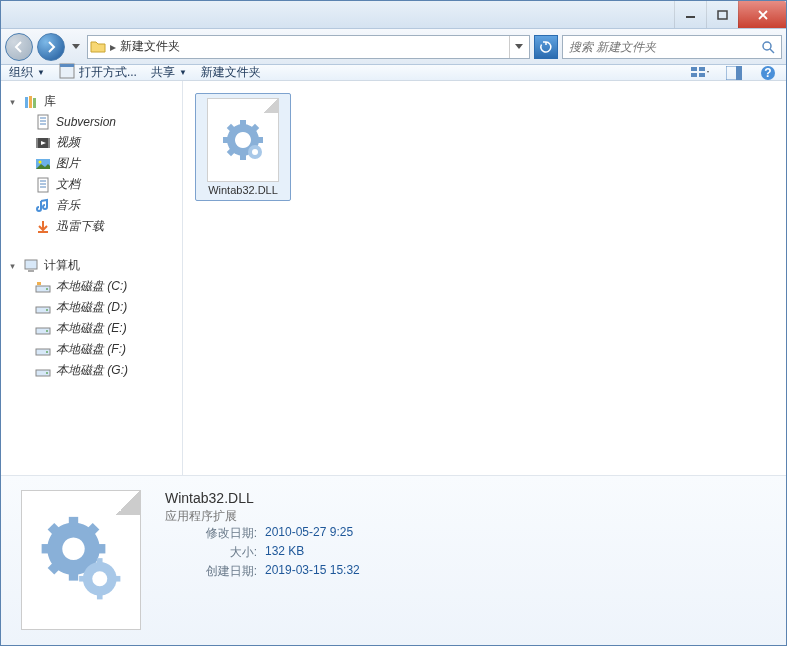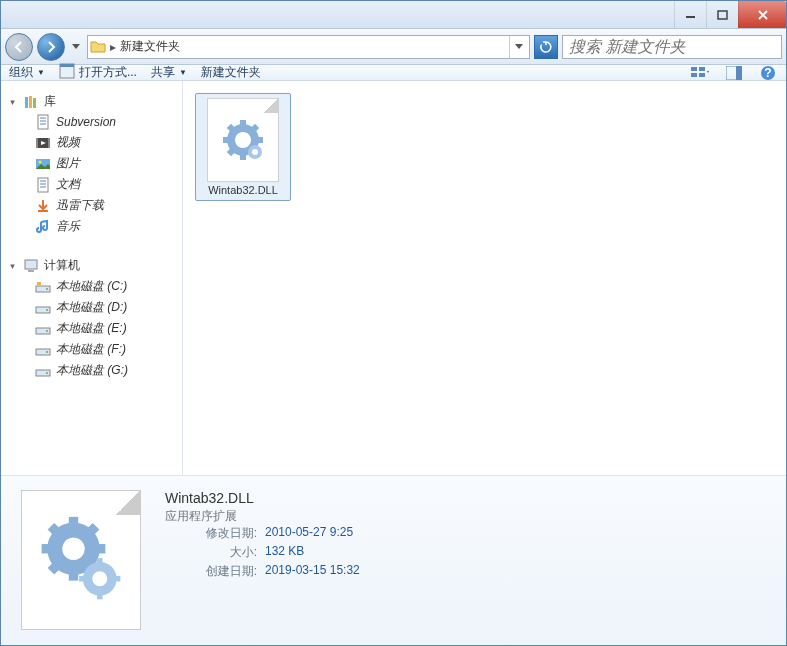--- a/index.html
+++ b/index.html
@@ -18,21 +18,21 @@
     .nav-btn.disabled { background: radial-gradient(circle at 30% 30%, #d0d8e0, #a0b0c0); }
     .nav-btn svg { width: 14px; height: 14px; fill: #fff; }
     .hist-drop { width: 14px; height: 18px; display: flex; align-items: center; justify-content: center; cursor: pointer; }
     .addr-bar { flex: 1; height: 24px; background: #fff; border: 1px solid #a0b0c0; display: flex; align-items: center; padding: 0 2px; gap: 4px; }
     .addr-bar .folder-ico { width: 16px; height: 16px; }
     .addr-sep { color: #555; }
     .addr-text { color: #333; }
     .addr-drop { width: 18px; height: 22px; border-left: 1px solid #ccc; display: flex; align-items: center; justify-content: center; cursor: pointer; }
     .refresh-btn { width: 24px; height: 24px; background: linear-gradient(to bottom, #5fa2e0, #2b6cb0); border: 1px solid #2b6cb0; display: flex; align-items: center; justify-content: center; cursor: pointer; }
     .search-box { width: 220px; height: 24px; background: #fff; border: 1px solid #a0b0c0; display: flex; align-items: center; padding: 0 6px; }
-    .search-box input { border: none; outline: none; flex: 1; color: #888; font-style: italic; font-size: 16px; }
+    .search-box input { border: none; outline: none; flex: 1; color: #888; font-style: italic; font-size: 12px; }
     .search-ico { width: 14px; height: 14px; }
     
     .toolbar { height: 16px; background: linear-gradient(to bottom, #f8fbfe, #e8f1fa); display: flex; align-items: center; padding: 0 8px; gap: 14px; border-bottom: 1px solid #d0dae5; color: #1e395b; }
     .tb-item { display: flex; align-items: center; gap: 4px; cursor: pointer; }
     .tb-item .caret { font-size: 8px; }
     .tb-spacer { flex: 1; }
     .tb-icon { width: 20px; height: 20px; display: flex; align-items: center; justify-content: center; cursor: pointer; }
     
     .body-area { flex: 1; display: flex; overflow: hidden; }
     .sidebar { width: 182px; border-right: 1px solid #e0e6ed; padding: 10px 0; overflow-y: auto; }
@@ -242,34 +242,34 @@
                   <line x1="5" y1="4" x2="11" y2="4" stroke="#5a8ac0"></line>
                   <line x1="5" y1="7" x2="11" y2="7" stroke="#5a8ac0"></line>
                   <line x1="5" y1="10" x2="11" y2="10" stroke="#5a8ac0"></line>
                 </svg>
               </span>
               <span>文档</span>
             </div>
             <div class="tree-item sub">
               <span class="tree-ico">
                 <svg viewBox="0 0 16 16">
+                  <path d="M6 3 V11 A2 2 0 1 1 4 9" fill="none" stroke="#4a90d9" stroke-width="2"></path>
+                  <path d="M6 3 L12 2 V9 A2 2 0 1 1 10 7" fill="none" stroke="#4a90d9" stroke-width="2"></path>
+                </svg>
+              </span>
+              <span>音乐</span>
+            </div>
+            <div class="tree-item sub">
+              <span class="tree-ico">
+                <svg viewBox="0 0 16 16">
                   <path d="M8 2 V10 M4 7 L8 11 L12 7" stroke="#e87030" stroke-width="2" fill="none"></path>
                   <rect x="3" y="12" width="10" height="2" fill="#e87030"></rect>
                 </svg>
               </span>
               <span>迅雷下载</span>
-            </div>
-            <div class="tree-item sub">
-              <span class="tree-ico">
-                <svg viewBox="0 0 16 16">
-                  <path d="M6 3 V11 A2 2 0 1 1 4 9" fill="none" stroke="#4a90d9" stroke-width="2"></path>
-                  <path d="M6 3 L12 2 V9 A2 2 0 1 1 10 7" fill="none" stroke="#4a90d9" stroke-width="2"></path>
-                </svg>
-              </span>
-              <span>音乐</span>
             </div>
           </div>
       </div>
 
       <div class="tree-group">
         <div class="tree-item root">
           <span class="tree-exp">▾</span>
           <span class="tree-ico">
             <svg viewBox="0 0 16 16">
                 <rect x="2" y="2" width="12" height="9" fill="#d8e8f8" stroke="#888"></rect>

